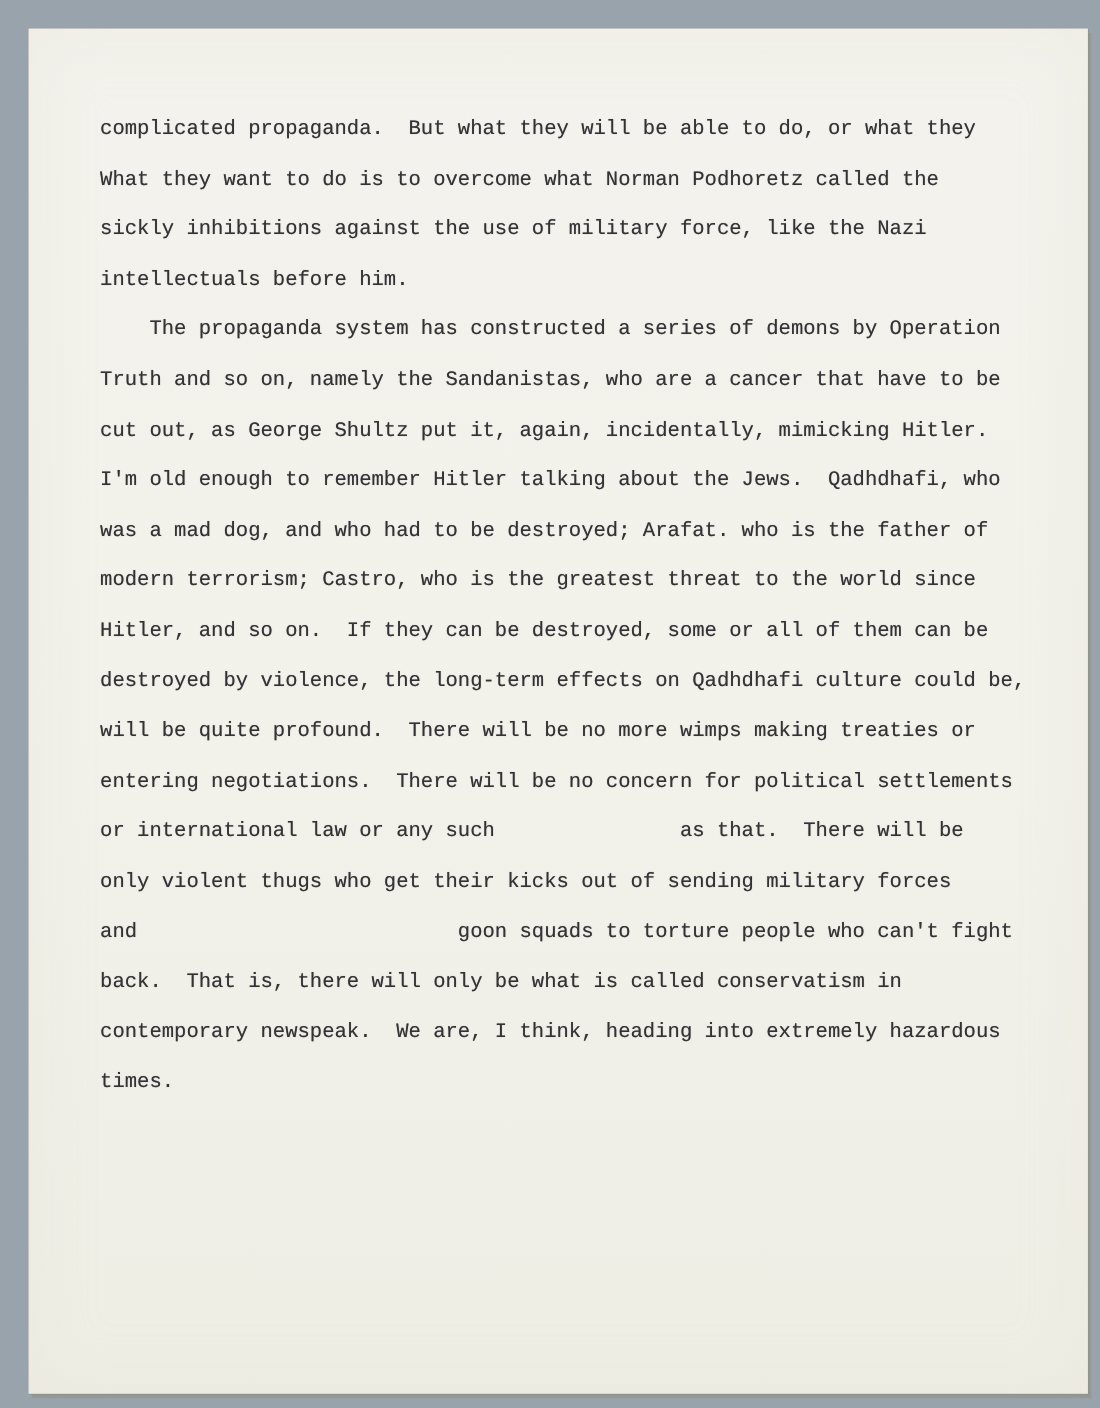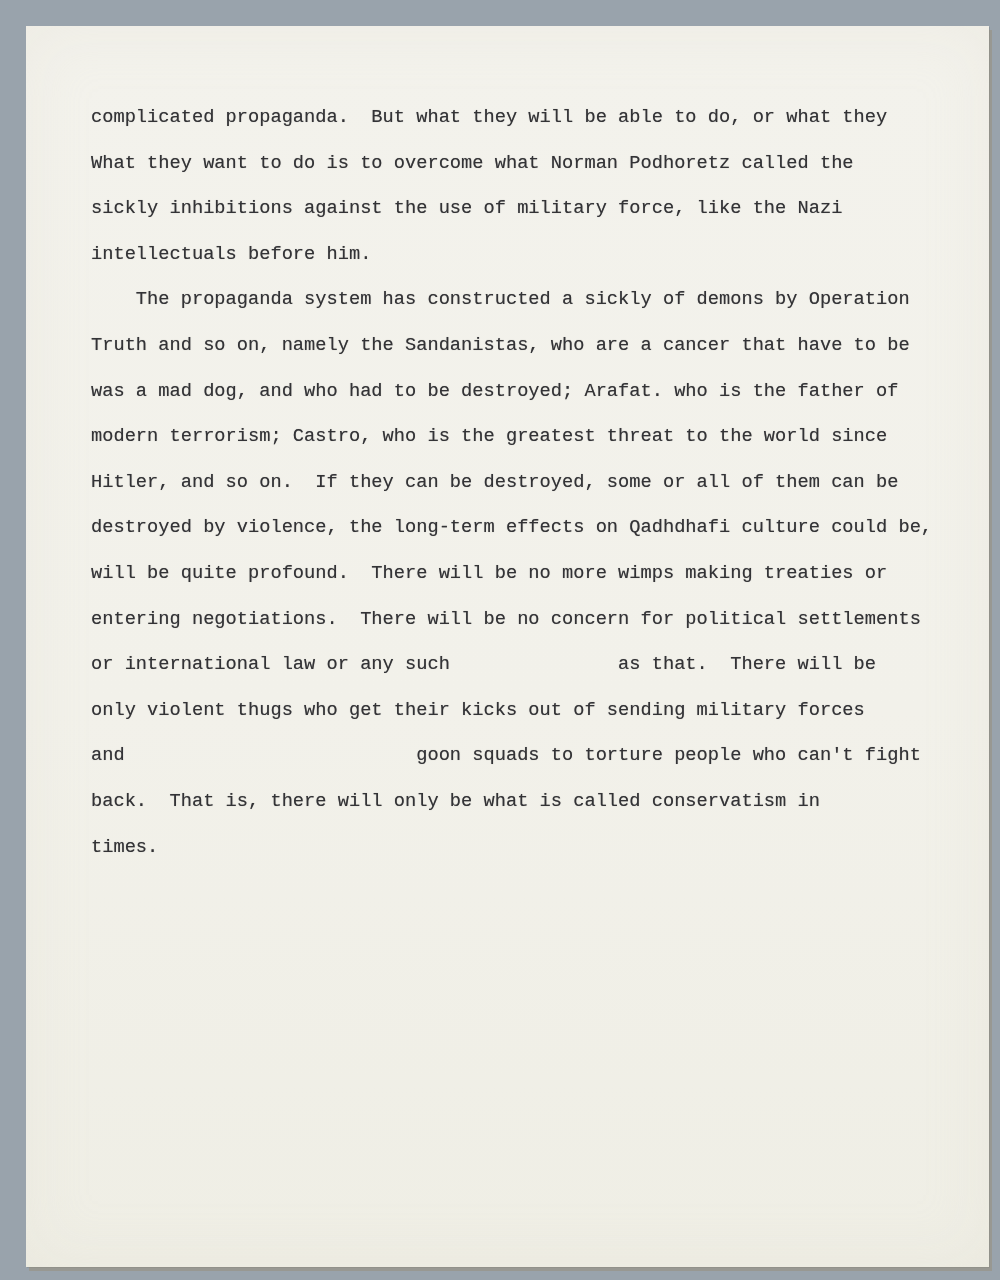--- a/index.html
+++ b/index.html
@@ -52,28 +52,31 @@
 </head>
 <body>
 
 <div class="scan-bg">
   <div class="paper">
     <div class="text-block">
         <div class="text-line">complicated propaganda.  But what they will be able to do, or what they</div>
         <div class="text-line">What they want to do is to overcome what Norman Podhoretz called the</div>
         <div class="text-line">sickly inhibitions against the use of military force, like the Nazi</div>
         <div class="text-line">intellectuals before him.</div>
-        <div class="text-line">    The propaganda system has constructed a sickly of demons by Operation</div>
+        <div class="text-line">    The propaganda system has constructed a series of demons by Operation</div>
         <div class="text-line">Truth and so on, namely the Sandanistas, who are a cancer that have to be</div>
+        <div class="text-line">cut out, as George Shultz put it, again, incidentally, mimicking Hitler.</div>
+        <div class="text-line">I'm old enough to remember Hitler talking about the Jews.  Qadhdhafi, who</div>
         <div class="text-line">was a mad dog, and who had to be destroyed; Arafat. who is the father of</div>
         <div class="text-line">modern terrorism; Castro, who is the greatest threat to the world since</div>
         <div class="text-line">Hitler, and so on.  If they can be destroyed, some or all of them can be</div>
         <div class="text-line">destroyed by violence, the long-term effects on Qadhdhafi culture could be,</div>
         <div class="text-line">will be quite profound.  There will be no more wimps making treaties or</div>
         <div class="text-line">entering negotiations.  There will be no concern for political settlements</div>
         <div class="text-line">or international law or any such               as that.  There will be</div>
         <div class="text-line">only violent thugs who get their kicks out of sending military forces</div>
         <div class="text-line">and                          goon squads to torture people who can't fight</div>
         <div class="text-line">back.  That is, there will only be what is called conservatism in</div>
+        <div class="text-line">contemporary newspeak.  We are, I think, heading into extremely hazardous</div>
         <div class="text-line">times.</div>
       </div>
   </div>
 </div>
 
 </body></html>

